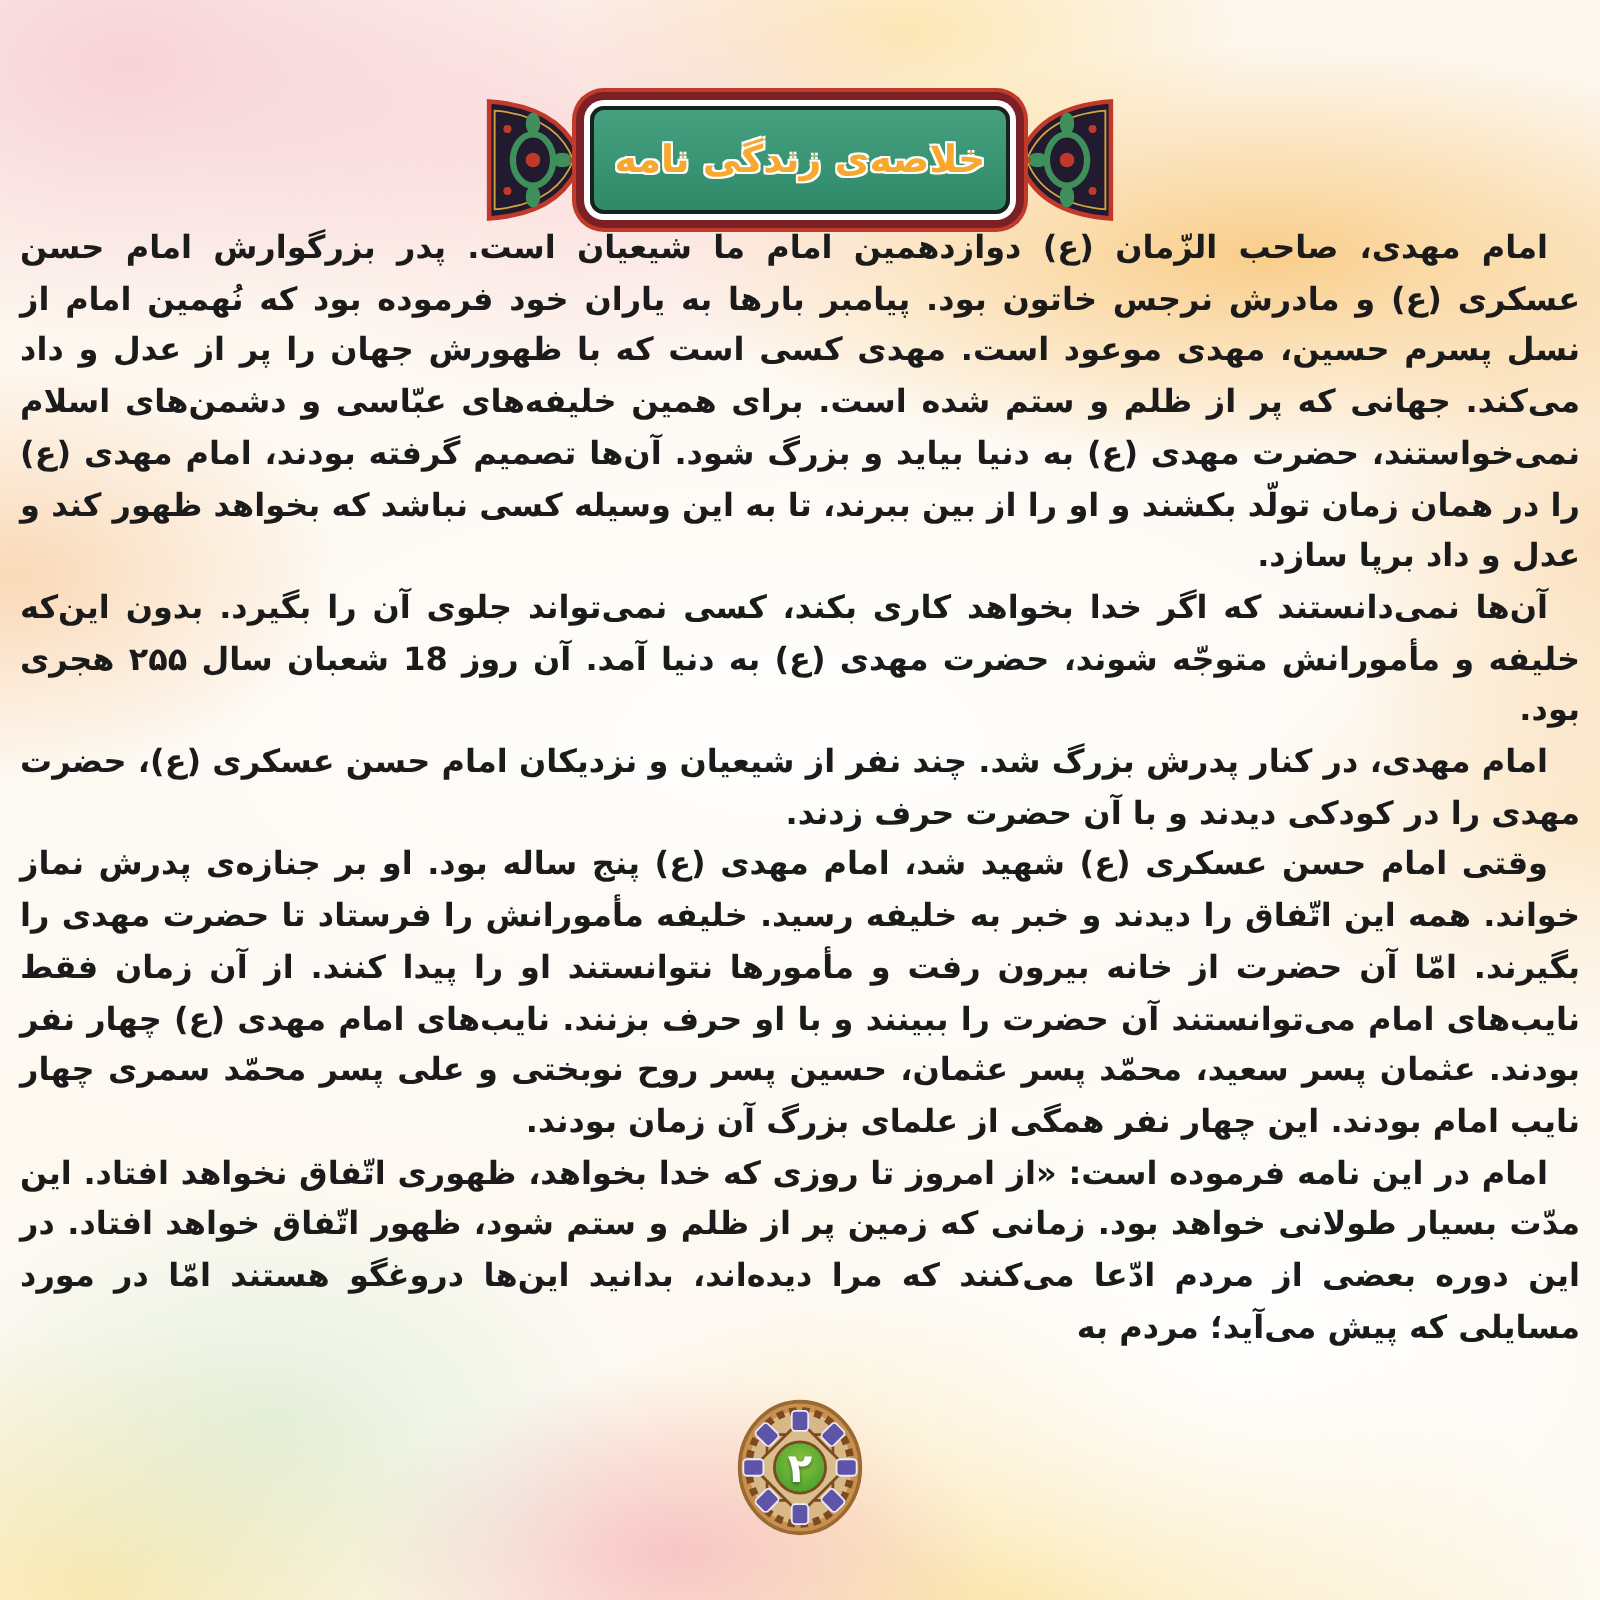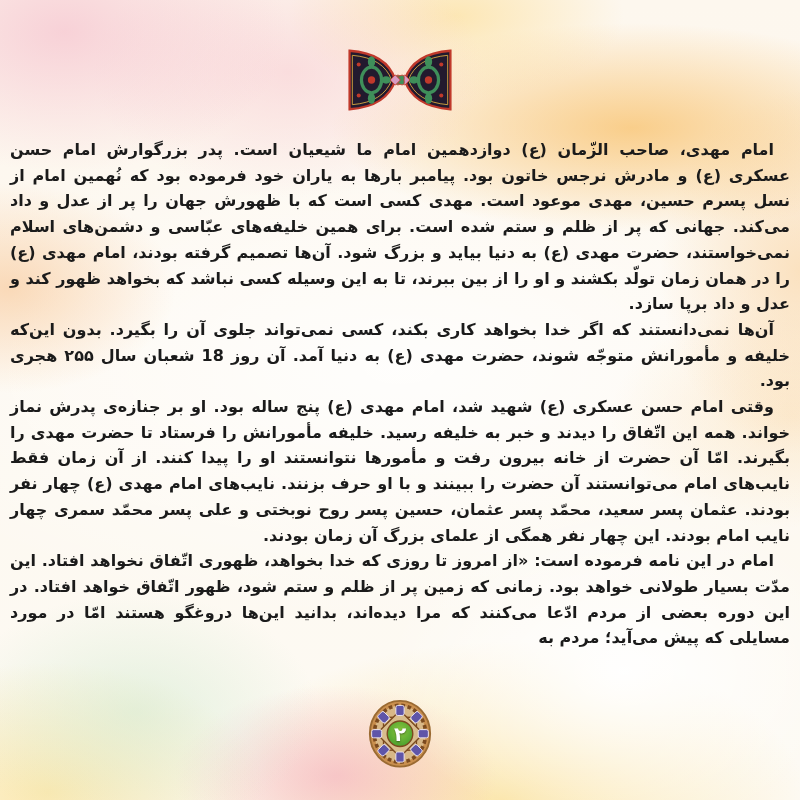--- a/index.html
+++ b/index.html
@@ -40,21 +40,21 @@
     background:linear-gradient(180deg,#46a080 0%,#2f8a69 100%);
     border:2px solid #14231c;border-radius:7px;
     box-shadow:0 0 0 3px #ffffff,0 0 0 7px #7c2026,0 0 0 9px #c13b2a;
   }
   .title{
     color:#f7a92f;font-size:19px;font-weight:bold;letter-spacing:0;
     text-shadow:-1px -1px 0 #fff,1px -1px 0 #fff,-1px 1px 0 #fff,1px 1px 0 #fff;
   }
   
   .body-text{
-    position:absolute;top:137px;right:10px;left:10px;z-index:2;
+    position:absolute;top:111px;right:10px;left:10px;z-index:2;
     direction:rtl;text-align:justify;
     color:#1b1b1b;font-size:16px;font-weight:bold;line-height:25.7px;
   }
   .body-text p{margin:0;text-indent:16px;}
   
   .pagenum{
     position:absolute;top:699px;left:50%;transform:translateX(-50%);
     width:64px;height:70px;z-index:3;
   }
   .pagenum svg{position:absolute;inset:0;}
@@ -79,39 +79,43 @@
       <ellipse cx="38" cy="35" rx="11" ry="14" fill="none" stroke="#3f8f5a" stroke-width="3.5"></ellipse>
       <circle cx="38" cy="35" r="4" fill="#c0392b"></circle>
       <ellipse cx="38" cy="15" rx="4" ry="6" fill="#3f8f5a"></ellipse>
       <ellipse cx="38" cy="55" rx="4" ry="6" fill="#3f8f5a"></ellipse>
       <ellipse cx="22" cy="35" rx="5.5" ry="4" fill="#3f8f5a"></ellipse>
       <circle cx="52" cy="18" r="2.2" fill="#c0392b"></circle>
       <circle cx="52" cy="52" r="2.2" fill="#c0392b"></circle>
       <rect x="8" y="31" width="8" height="8" transform="rotate(45 12 35)" fill="#d79ac2" stroke="#c0392b" stroke-width="1"></rect>
     </svg>
 
+    <div class="banner-box">
+      <span class="title">خلاصه‌ی زندگی نامه</span>
+    </div>
 
     <svg class="orn right" viewBox="0 0 64 70" aria-hidden="true">
       <path d="M12,35 C5,27 1,29 2.5,35 C1,41 5,43 12,35 Z" fill="#3f8f5a" stroke="#c0392b" stroke-width="1"></path>
       <path d="M62,3 C34,5 18,16 12,35 C18,54 34,65 62,67 Z" fill="#221a2e" stroke="#c0392b" stroke-width="2.5"></path>
       <path d="M59,8 C36,10 22,19 16,35 C22,51 36,60 59,62 Z" fill="none" stroke="#d4a53f" stroke-width="1"></path>
       <ellipse cx="38" cy="35" rx="11" ry="14" fill="none" stroke="#3f8f5a" stroke-width="3.5"></ellipse>
       <circle cx="38" cy="35" r="4" fill="#c0392b"></circle>
       <ellipse cx="38" cy="15" rx="4" ry="6" fill="#3f8f5a"></ellipse>
       <ellipse cx="38" cy="55" rx="4" ry="6" fill="#3f8f5a"></ellipse>
       <ellipse cx="22" cy="35" rx="5.5" ry="4" fill="#3f8f5a"></ellipse>
       <circle cx="52" cy="18" r="2.2" fill="#c0392b"></circle>
       <circle cx="52" cy="52" r="2.2" fill="#c0392b"></circle>
       <rect x="8" y="31" width="8" height="8" transform="rotate(45 12 35)" fill="#d79ac2" stroke="#c0392b" stroke-width="1"></rect>
     </svg>
   </header>
 
   <main class="body-text">
     <p>امام مهدی، صاحب الزّمان (ع) دوازدهمین امام ما شیعیان است. پدر بزرگوارش امام حسن عسکری (ع) و مادرش نرجس خاتون بود. پیامبر بارها به یاران خود فرموده بود که نُهمین امام از نسل پسرم حسین، مهدی موعود است. مهدی کسی است که با ظهورش جهان را پر از عدل و داد می‌کند. جهانی که پر از ظلم و ستم شده است. برای همین خلیفه‌های عبّاسی و دشمن‌های اسلام نمی‌خواستند، حضرت مهدی (ع) به دنیا بیاید و بزرگ شود. آن‌ها تصمیم گرفته بودند، امام مهدی (ع) را در همان زمان تولّد بکشند و او را از بین ببرند، تا به این وسیله کسی نباشد که بخواهد ظهور کند و عدل و داد برپا سازد.</p>
     <p>آن‌ها نمی‌دانستند که اگر خدا بخواهد کاری بکند، کسی نمی‌تواند جلوی آن را بگیرد. بدون این‌که خلیفه و مأمورانش متوجّه شوند، حضرت مهدی (ع) به دنیا آمد. آن روز 18 شعبان سال ۲۵۵ هجری بود.</p>
+    <p>امام مهدی، در کنار پدرش بزرگ شد. چند نفر از شیعیان و نزدیکان امام حسن عسکری (ع)، حضرت مهدی را در کودکی دیدند و با آن حضرت حرف زدند.</p>
     <p>وقتی امام حسن عسکری (ع) شهید شد، امام مهدی (ع) پنج ساله بود. او بر جنازه‌ی پدرش نماز خواند. همه این اتّفاق را دیدند و خبر به خلیفه رسید. خلیفه مأمورانش را فرستاد تا حضرت مهدی را بگیرند. امّا آن حضرت از خانه بیرون رفت و مأمورها نتوانستند او را پیدا کنند. از آن زمان فقط نایب‌های امام می‌توانستند آن حضرت را ببینند و با او حرف بزنند. نایب‌های امام مهدی (ع) چهار نفر بودند. عثمان پسر سعید، محمّد پسر عثمان، حسین پسر روح نوبختی و علی پسر محمّد سمری چهار نایب امام بودند. این چهار نفر همگی از علمای بزرگ آن زمان بودند.</p>
     <p>امام در این نامه فرموده است: «از امروز تا روزی که خدا بخواهد، ظهوری اتّفاق نخواهد افتاد. این مدّت بسیار طولانی خواهد بود. زمانی که زمین پر از ظلم و ستم شود، ظهور اتّفاق خواهد افتاد. در این دوره بعضی از مردم ادّعا می‌کنند که مرا دیده‌اند، بدانید این‌ها دروغگو هستند امّا در مورد مسایلی که پیش می‌آید؛ مردم به</p>
   </main>
 
   <footer class="pagenum">
     <svg viewBox="0 0 70 76" aria-hidden="true">
       <defs>
         <radialGradient id="cg" cx="50%" cy="40%" r="65%">
           <stop offset="0%" stop-color="#8cc63f"></stop>
           <stop offset="100%" stop-color="#459e2d"></stop>

